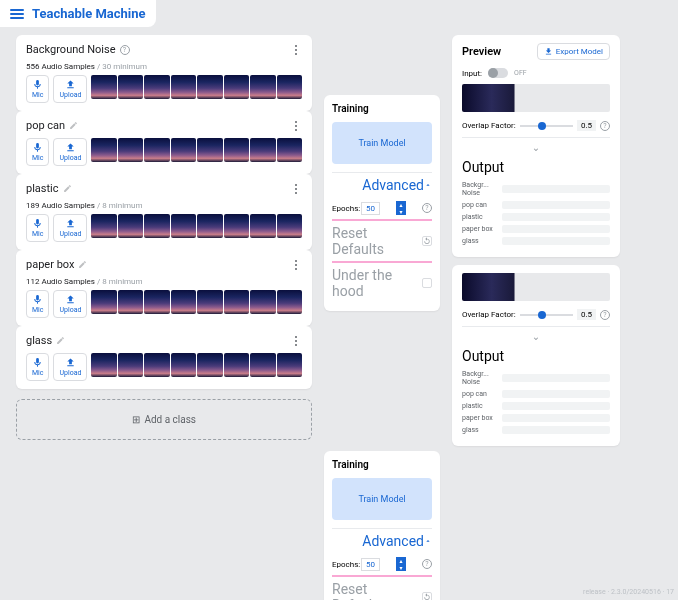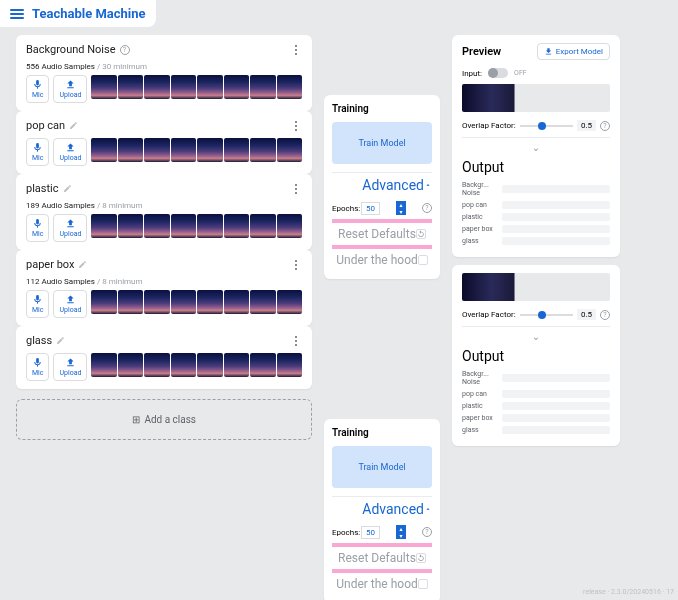--- a/index.html
+++ b/index.html
@@ -30,21 +30,21 @@
 .training-card{background:#fff;border-radius:6px;padding:8px;box-shadow:0 1px 2px rgba(0,0,0,0.06)}
 .training-title{font-size:10px;font-weight:600;margin-bottom:8px}
 .train-btn{background:#d2e3fc;color:#1967d2;border:none;border-radius:4px;padding:16px;width:100%;font-size:9px;cursor:pointer;margin-bottom:8px}
 .adv-row{display:flex;justify-content:flex-end;align-items:center;padding:4px 0;font-size:14px;color:#1967d2;cursor:pointer;border-top:1px solid #e8eaed}
 .chev{width:8px;height:8px}
 .epoch-row{display:flex;justify-content:space-between;align-items:center;padding:4px 0;font-size:8px}
 .epoch-ctrl{display:flex;align-items:center;gap:16px}
 .epoch-val{border:1px solid #dadce0;padding:1px 4px;font-size:8px;color:#1967d2}
 .stepper{display:flex;flex-direction:column}
 .stepper span{width:10px;height:7px;background:#1967d2;font-size:6px;color:#fff;text-align:center;line-height:7px;cursor:pointer}
-.opt-row{display:flex;justify-content:center;align-items:center;padding:4px 0;font-size:12px;color:#9aa0a6;border-top:4px solid #f9a8d4}
+.opt-row{display:flex;justify-content:center;align-items:center;padding:4px 0;font-size:14px;color:#9aa0a6;border-top:2px solid #f9a8d4}
 .opt-icon{width:10px;height:10px;border:1px solid #dadce0;border-radius:2px}
 .preview-col{display:flex;flex-direction:column;gap:8px;width:168px}
 .preview-card{background:#fff;border-radius:6px;padding:8px 10px;box-shadow:0 1px 2px rgba(0,0,0,0.06)}
 .prev-head{display:flex;justify-content:space-between;align-items:center;margin-bottom:8px}
 .prev-title{font-size:11px;font-weight:600}
 .export-btn{border:1px solid #dadce0;border-radius:4px;padding:3px 6px;font-size:8px;color:#1967d2;cursor:pointer;display:flex;align-items:center;gap:3px}
 .input-row{display:flex;align-items:center;gap:6px;font-size:8px;margin-bottom:6px}
 .toggle{width:20px;height:10px;background:#dadce0;border-radius:5px;position:relative;cursor:pointer}
 .toggle::after{content:'';position:absolute;width:10px;height:10px;background:#9aa0a6;border-radius:50%;left:0}
 .spec{width:100%;height:28px;background:linear-gradient(90deg,#0a0a2a 0%,#2a2a5a 20%,#1a1a3a 35%,#e8e9eb 36%,#e8e9eb 100%);margin-bottom:8px;border-radius:2px}

